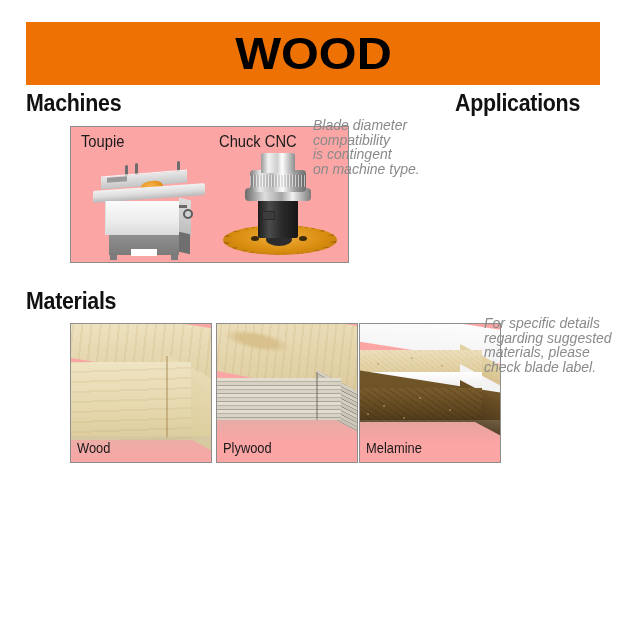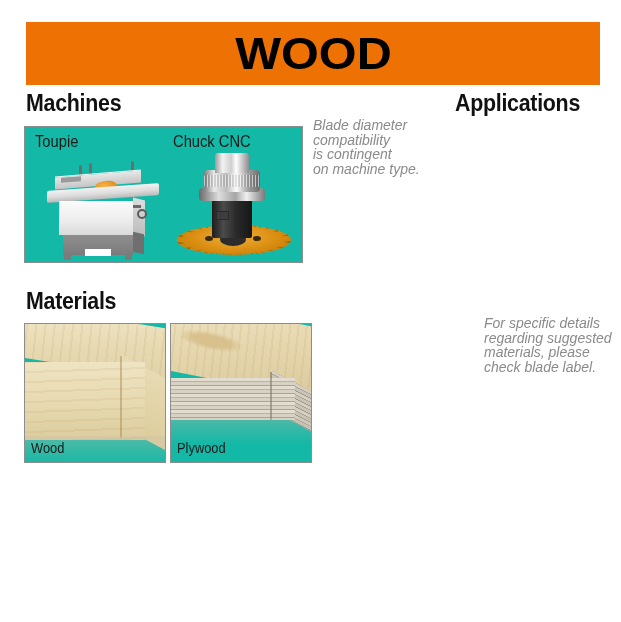--- a/index.html
+++ b/index.html
@@ -54,22 +54,23 @@
     white-space: nowrap;
   }
   #heading-machines     { left: 26px;  top: 90px; }
   #heading-applications { left: 455px; top: 90px; }
   #heading-materials    { left: 26px;  top: 288px; }
 
   
   .card {
     position: absolute;
     border: 1px solid #8d8d8d;
-    background: #14b8a6;
+    background: #fca5a5;
     overflow: hidden;
+    margin-left: 46px;
   }
 
   .card-label {
     position: absolute;
     z-index: 6;
     font-family: "Liberation Sans Narrow", "Liberation Sans", sans-serif;
     font-size: 14px;
     color: #1a1a1a;
     white-space: nowrap;
     transform: scaleX(0.92);
@@ -492,19 +493,35 @@
       <div class="p-top"></div>
       <div class="p-top-grain"></div>
       <div class="p-plies-right"></div>
       <div class="p-plies"></div>
       <div class="p-edge"></div>
       <div class="p-shadow"></div>
     </div>
     <div class="card-label mat-label" style="position:absolute;left:6px;bottom:6px;">Plywood</div>
   </div>
 
+  <div class="card" id="mat-melamine">
+    <div style="position:absolute;inset:0;">
+      <div class="m-white-top"></div>
+      <div class="m-core1-right"></div>
+      <div class="m-core1-front"></div>
+      <div class="m-core1-tex"></div>
+      <div class="m-white-mid-right"></div>
+      <div class="m-white-mid-front"></div>
+      <div class="m-core2-top"></div>
+      <div class="m-core2-right"></div>
+      <div class="m-core2-front"></div>
+      <div class="m-core2-tex"></div>
+      <div class="m-shadow"></div>
+    </div>
+    <div class="card-label mat-label" style="position:absolute;left:6px;bottom:6px;">Melamine</div>
+  </div>
 
   <div class="note" id="note-materials">For specific details
 regarding suggested
 materials, please
 check blade label.</div>
 
 </div>
 
 </body></html>

